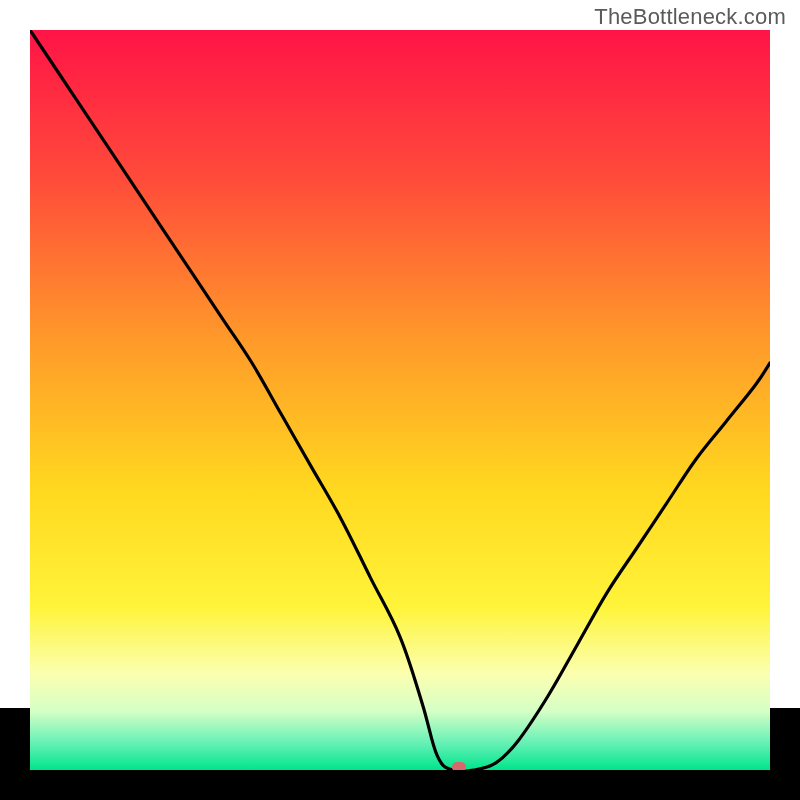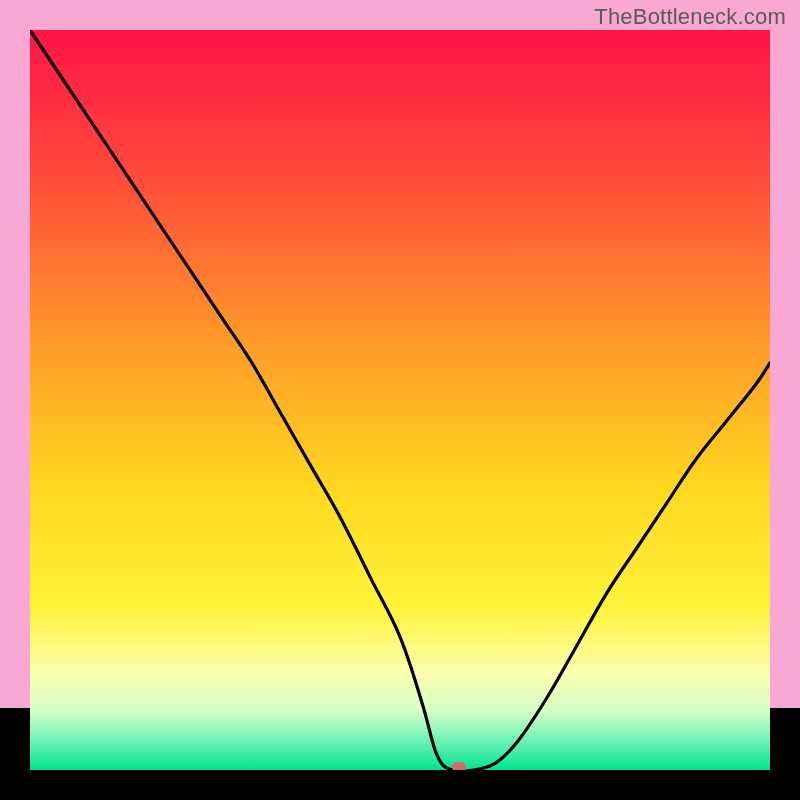--- a/index.html
+++ b/index.html
@@ -8,21 +8,21 @@
     width: 800px;
     height: 800px;
     background: #000;
     font-family: Arial, Helvetica, sans-serif;
     overflow: hidden;
   }
   .wrap {
     width: 800px;
     height: 708px;
     position: relative;
-    background: #f9a8d4;
+    background: #ffffff;
   }
   .watermark {
     position: absolute;
     top: 4px;
     right: 14px;
     color: #5a5a5a;
     font-size: 22px;
     font-weight: 500;
     letter-spacing: 0.2px;
     z-index: 30;

